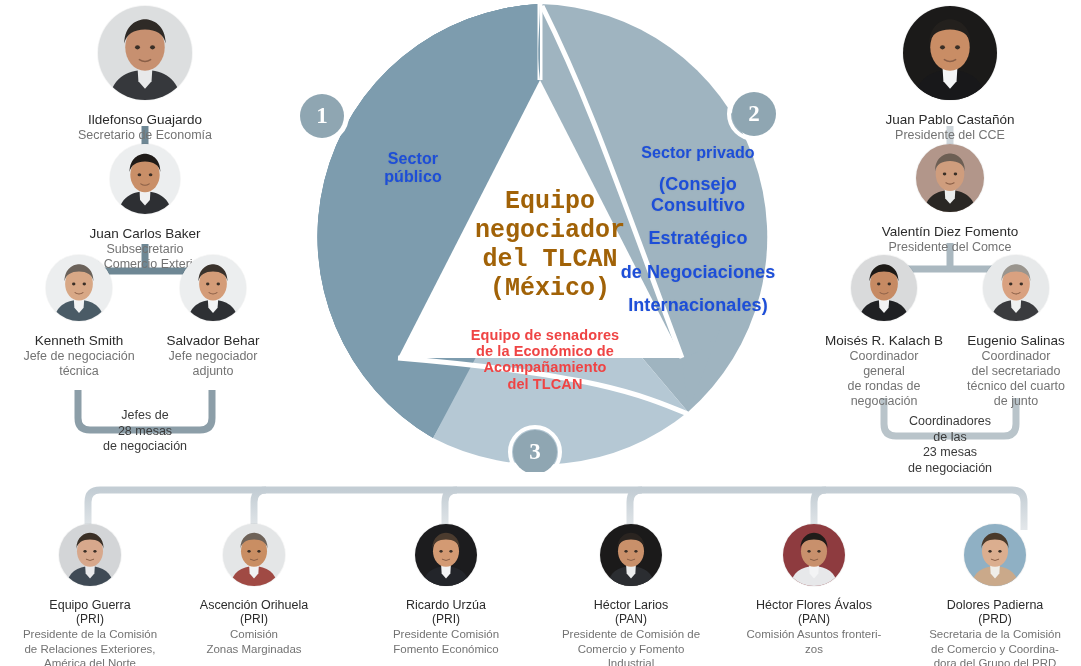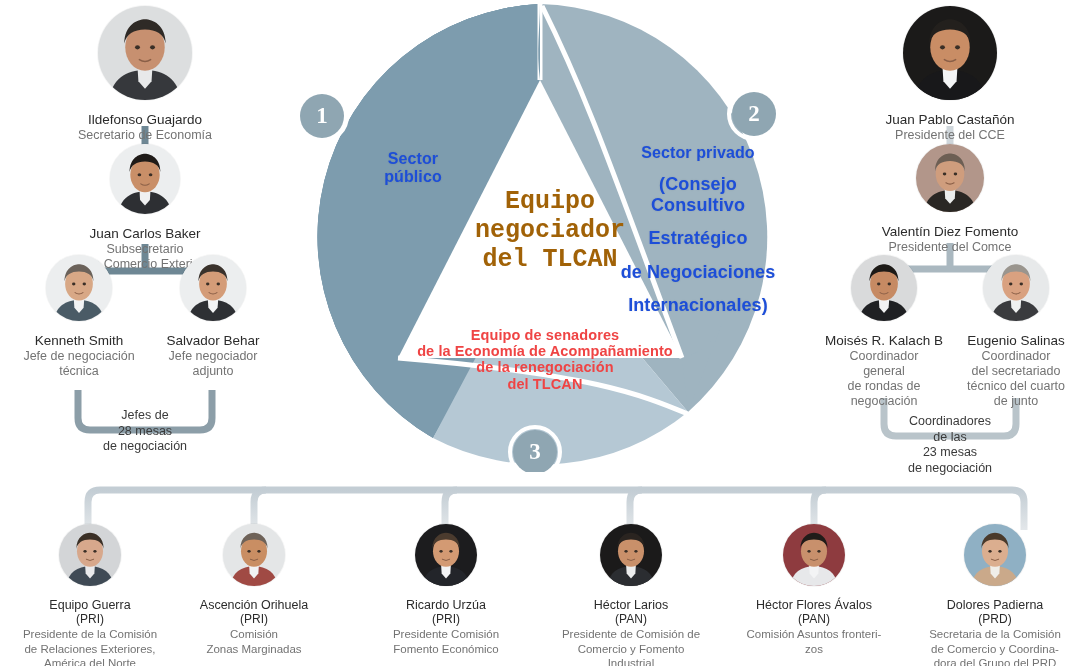--- a/index.html
+++ b/index.html
@@ -177,29 +177,29 @@
     <div class="wheel-label" id="lbl-private">
       <div>Sector privado</div>
       <span class="sub">(Consejo Consultivo</span>
       <span class="sub">Estratégico</span>
       <span class="sub">de Negociaciones</span>
       <span class="sub">Internacionales)</span>
     </div>
 
     <div class="wheel-label" id="lbl-senators">
       <div>Equipo de senadores</div>
-      <div>de la Economía de Acompañamiento</div>
-      <div>de la renegociación</div>
+      <div>de la Económico de Acompañamiento</div>
       <div>del TLCAN</div>
     </div>
 
     <div id="lbl-center">
       <div>Equipo</div>
       <div>negociador</div>
       <div>del TLCAN</div>
+      <div>(México)</div>
     </div>
   </div>
 
   <div class="person col" style="left:25px;top:6px;width:240px;">
     <div class="avatar" style="width:94px;height:94px;">
         <svg viewBox="0 0 100 100" class="face">
           <rect x="0" y="0" width="100" height="100" fill="#dcdedf"></rect>
           <path d="M12,100 C14,78 30,68 50,68 C70,68 86,78 88,100 Z" fill="#36383c"></path>
           <path d="M42,64 L58,64 L57,80 L50,88 L43,80 Z" fill="#e8e9ea"></path>
           <ellipse cx="50" cy="44" rx="21" ry="25" fill="#c79070"></ellipse>

